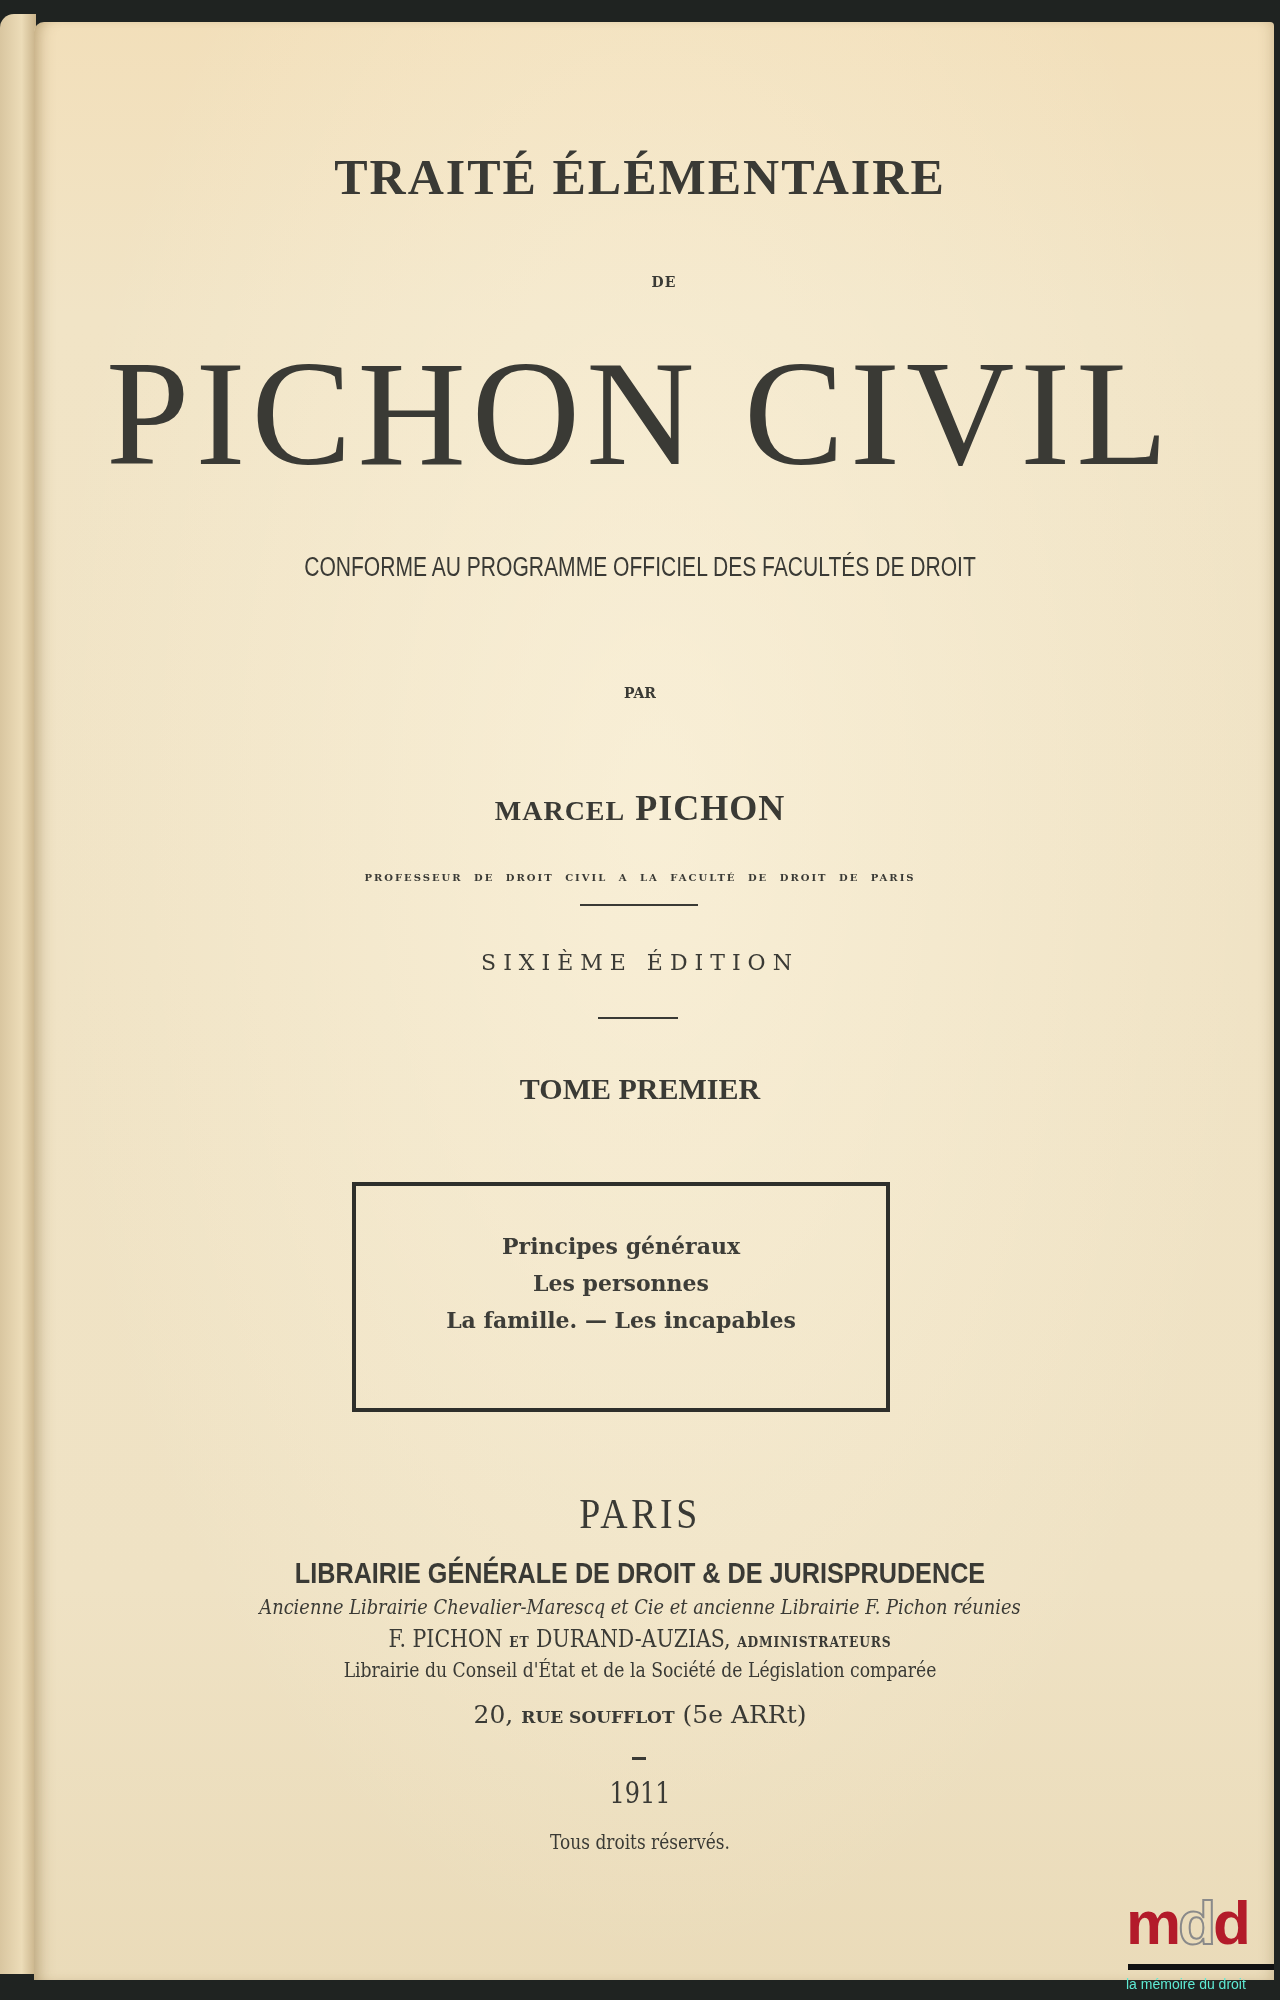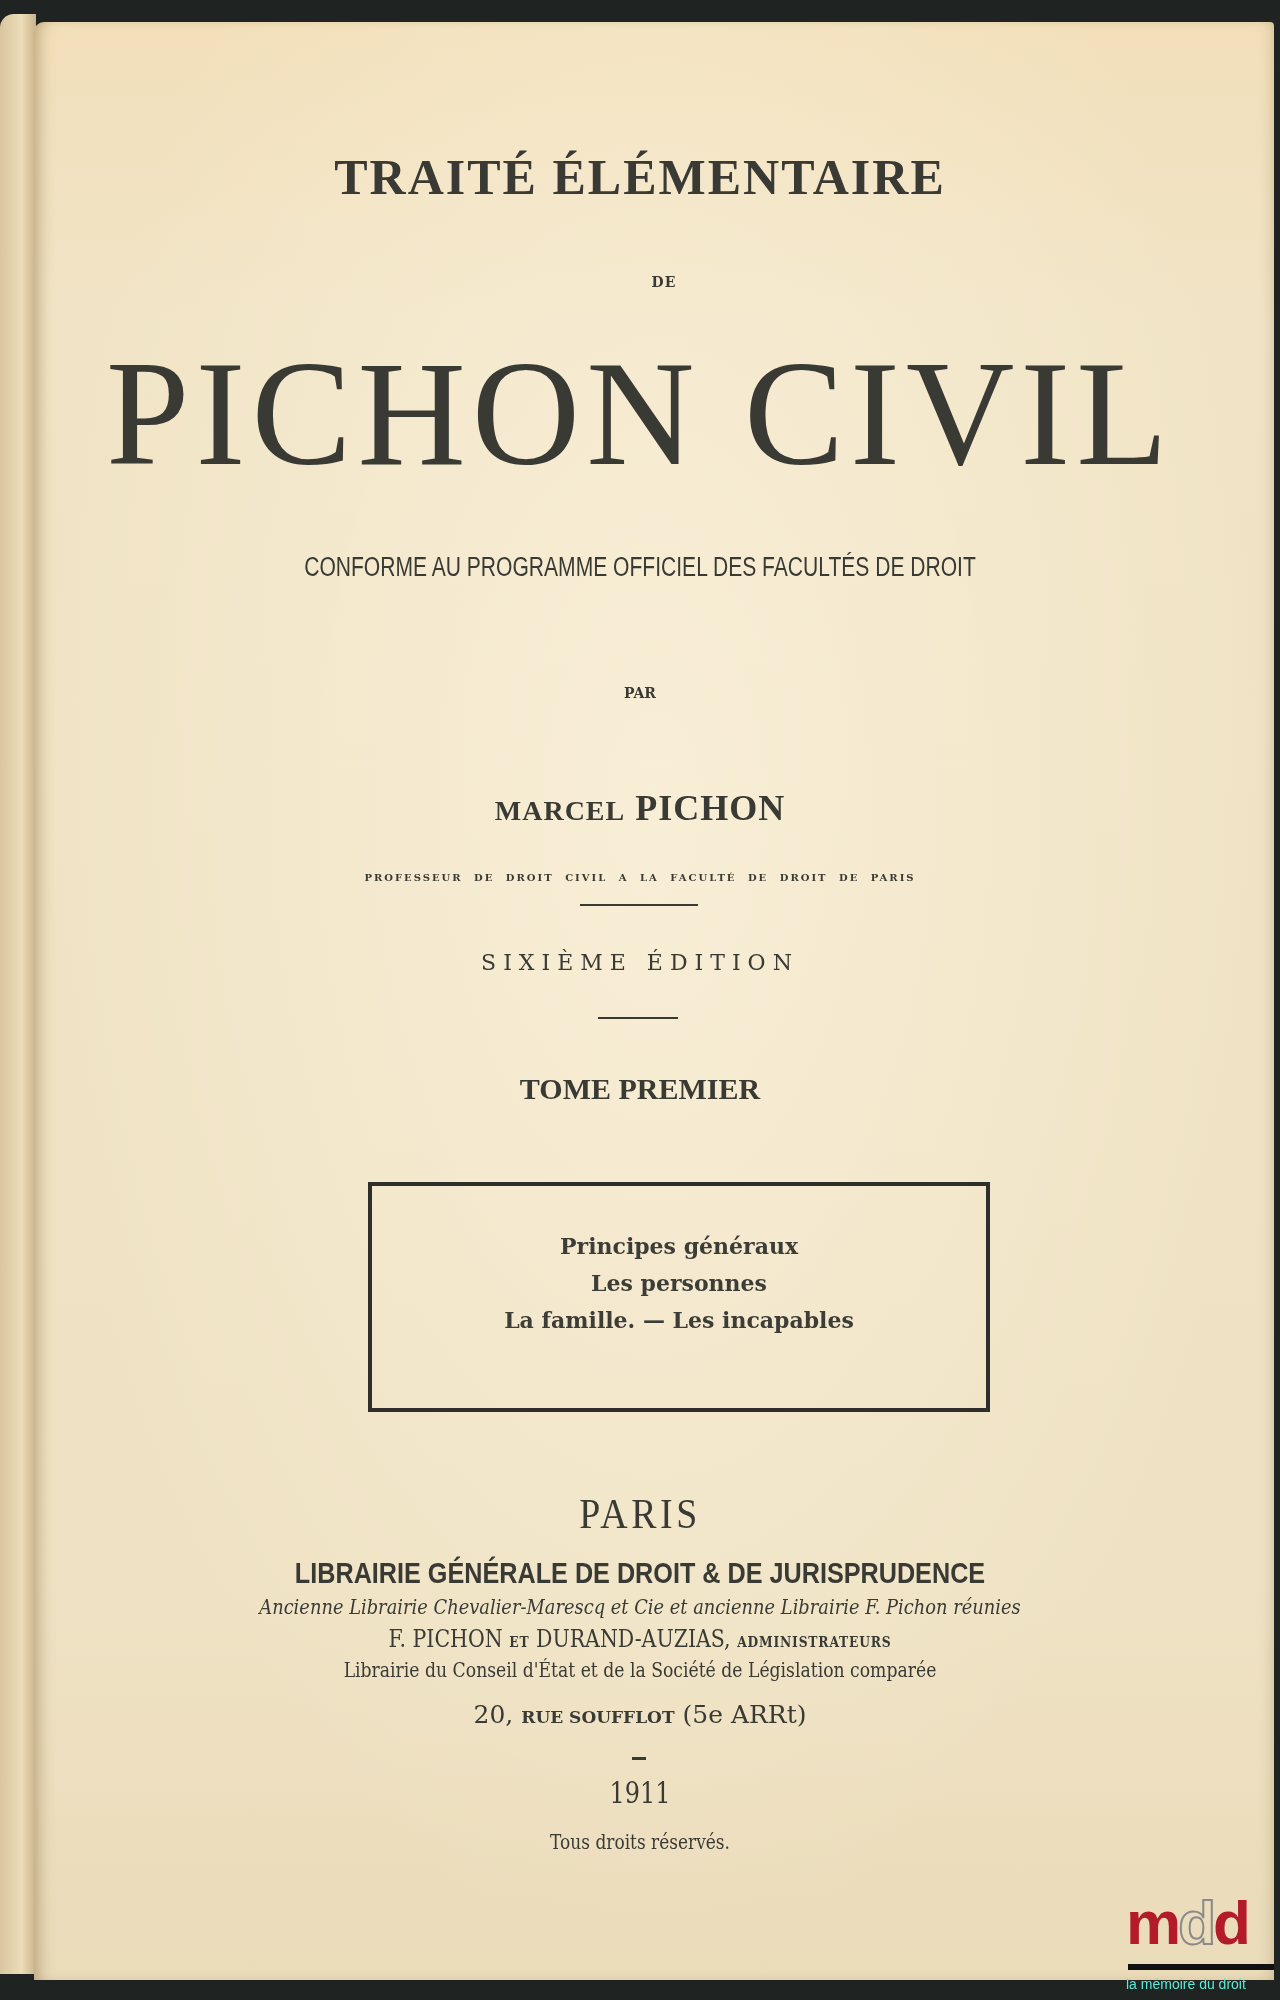--- a/index.html
+++ b/index.html
@@ -34,21 +34,21 @@
   .author { top: 787px; font-size: 36px; font-weight: bold; letter-spacing: 1px; font-family: "Liberation Serif", serif; }
   .author .sc { font-size: 28px; }
   .prof { top: 852px; font-size: 10px; font-weight: bold; letter-spacing: 2px; word-spacing: 6px; margin-top: 20px; }
   .rule { position: absolute; height: 2px; background: #3a3a35; }
   .rule1 { left: 580px; width: 118px; top: 904px; }
   .edition { top: 950px; font-size: 22px; letter-spacing: 7px; }
   .rule2 { left: 598px; width: 80px; top: 1017px; }
   .tome { top: 1072px; font-size: 30px; font-weight: bold; font-family: "Liberation Serif", serif; }
 
   .box {
-    position: absolute; left: 368px; top: 1182px; width: 622px; height: 230px;
+    position: absolute; left: 352px; top: 1182px; width: 538px; height: 230px;
     border: 4px solid #2e2f2b;
     box-sizing: border-box;
     padding-left: 24px;
   }
   .box-lines { position: absolute; left: 0; right: 0; top: 42px; text-align: center; }
   .box-line { font-size: 22px; font-weight: bold; line-height: 37px; color: #3d3d38; }
 
   .paris { top: 1490px; font-size: 42px; letter-spacing: 4px; font-family: "Liberation Serif", serif; transform: scaleX(0.9); }
   .publisher { top: 1556px; font-size: 30px; font-weight: bold; font-family: "Liberation Sans", sans-serif; transform: scaleX(0.84); }
   .ancienne { top: 1595px; font-size: 21px; font-style: italic; transform: scaleX(0.85); }

